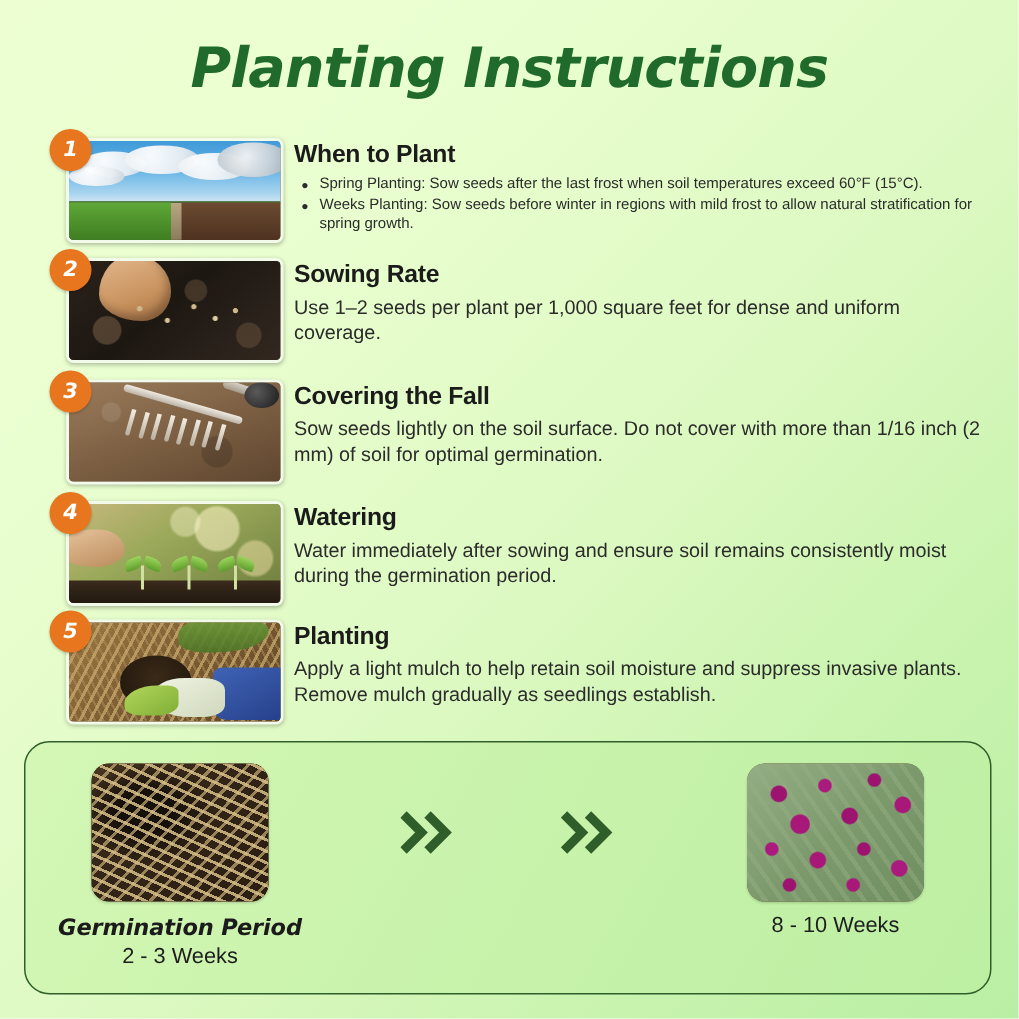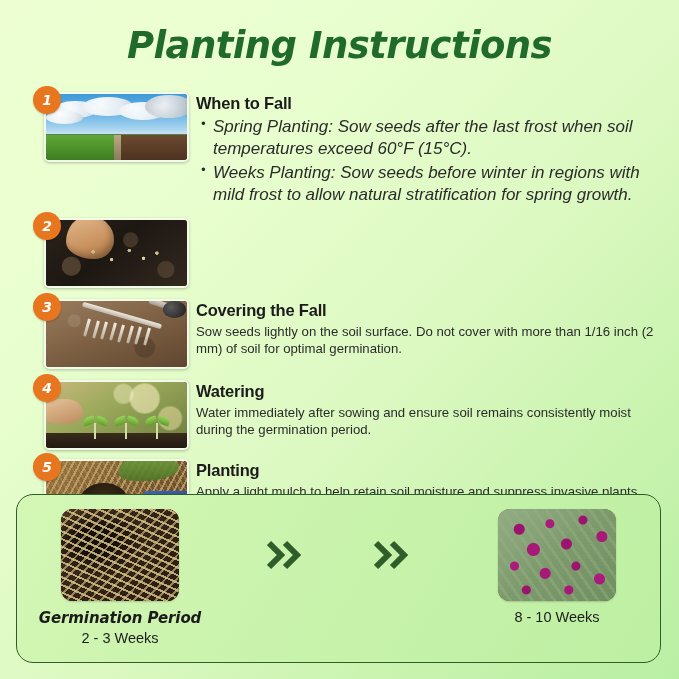--- a/index.html
+++ b/index.html
@@ -101,26 +101,25 @@
     line-height: 1.32;
     color: #2b2b2b;
     margin: 0;
   }
   ul.bullets {
     margin: 0;
     padding-left: 17px;
     list-style: none;
   }
   ul.bullets li {
-    font-size: 17px;
+    font-size: 10px;
     line-height: 1.32;
     color: #2b2b2b;
     position: relative;
     margin-bottom: 1px;
-    font-style: italic;
   }
   ul.bullets li::before {
     content: "\2022";
     position: absolute;
     left: -12px;
     top: -1px;
     font-size: 13px;
     color: #2b2b2b;
   }
 
@@ -412,38 +411,42 @@
             <div class="cloud" style="left:70%;top:2%;width:34%;height:34%;background:radial-gradient(circle at 40% 40%,#f2f3f4 0%,#c3ccd3 60%,#9aa7b0 100%)"></div>
             <div class="cloud" style="left:0%;top:26%;width:26%;height:20%"></div>
             <div class="horizon"></div>
             <div class="ground-l"></div>
             <div class="ground-r"></div>
             <div class="path"></div>
           </div>
         </div>
       </div>
       <div class="step-text">
-        <div class="step-title">When to Fall</div>
+        <div class="step-title">When to Plant</div>
         <ul class="bullets">
           <li>Spring Planting: Sow seeds after the last frost when soil temperatures exceed 60°F (15°C).</li>
           <li>Weeks Planting: Sow seeds before winter in regions with mild frost to allow natural stratification for spring growth.</li>
         </ul>
       </div>
     </div>
 
     <div class="step step-2">
       <div class="thumb-wrap">
         <div class="badge">2</div>
         <div class="thumb">
           <div class="ph img-sow">
             <div class="soil"></div>
             <div class="hand"></div>
             <div class="seeds"></div>
           </div>
         </div>
+      </div>
+      <div class="step-text">
+        <div class="step-title">Sowing Rate</div>
+        <p class="step-body">Use 1–2 seeds per plant per 1,000 square feet for dense and uniform coverage.</p>
       </div>
     </div>
 
     <div class="step step-3">
       <div class="thumb-wrap">
         <div class="badge">3</div>
         <div class="thumb">
           <div class="ph img-rake">
             <div class="soil"></div>
             <div class="rake-bar"></div>

